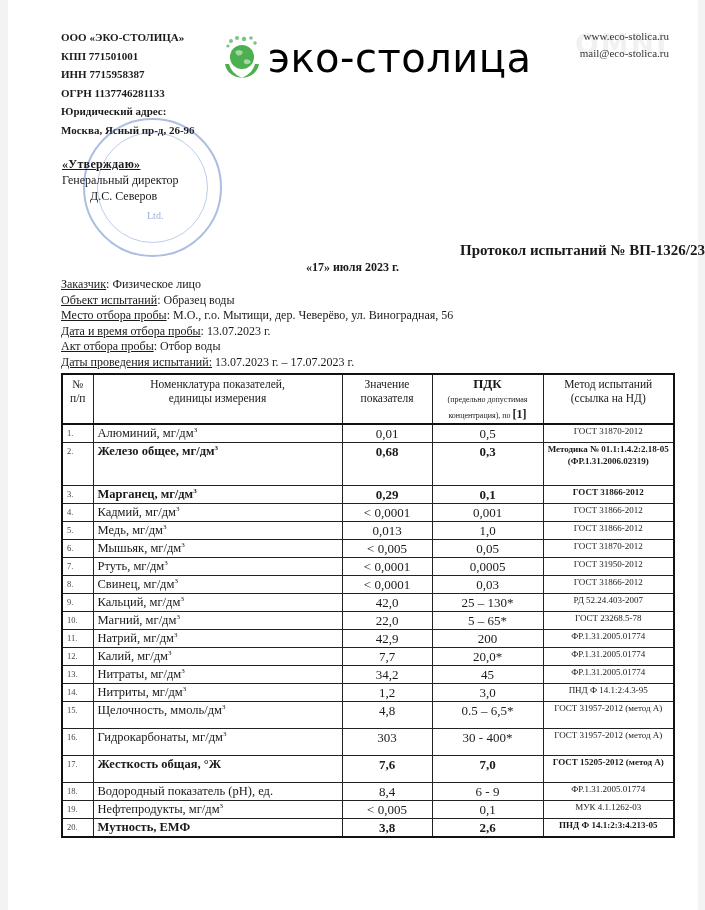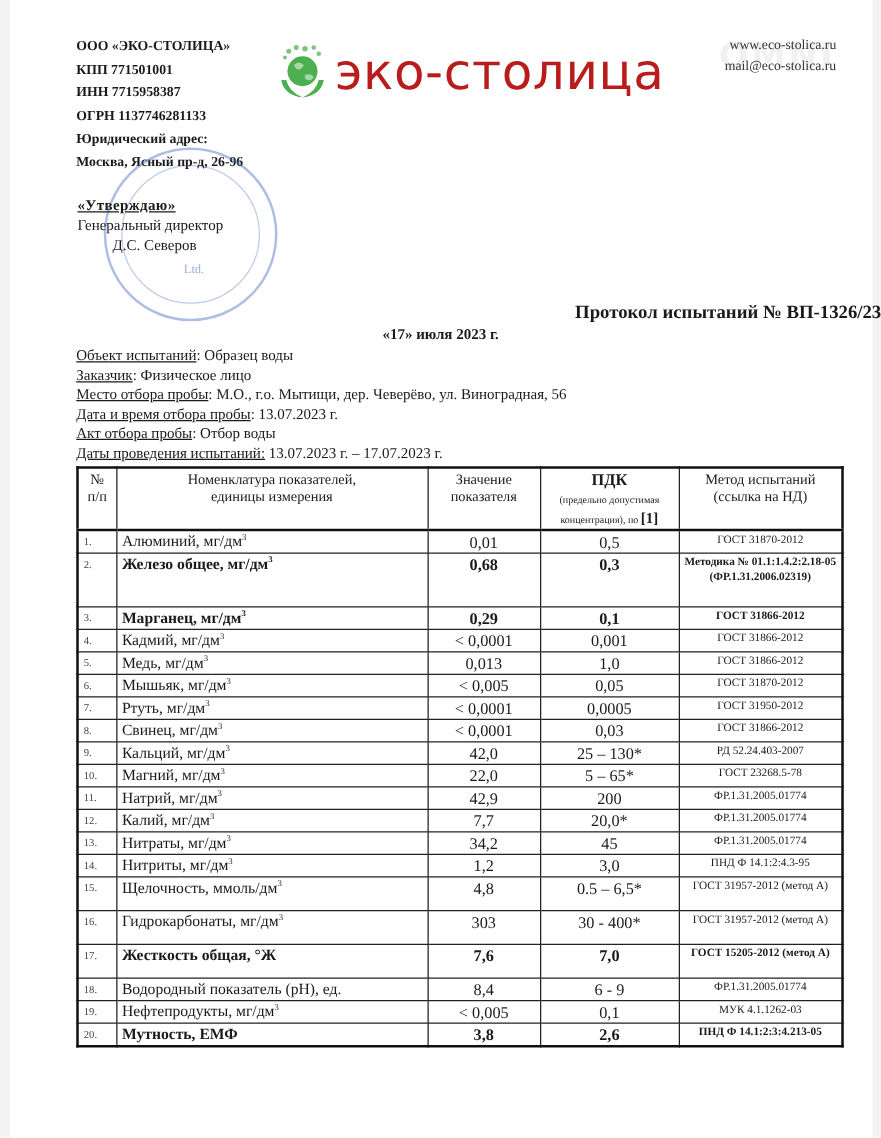--- a/index.html
+++ b/index.html
@@ -18,21 +18,21 @@
     font-weight: bold; font-size: 11px; line-height: 18.5px;
   }
   .org div { white-space: nowrap; }
   .logo {
     position: absolute; left: 222px; top: 30px; height: 56px;
     display: flex; align-items: center;
   }
   .logo-mark { width: 40px; height: 48px; margin-right: 6px; }
   .logo-text {
     font-family: "DejaVu Sans", "Liberation Sans", sans-serif;
-    font-size: 40px; color: #b91c1c; letter-spacing: 0.5px;
+    font-size: 40px; color: #000000; letter-spacing: 0.5px;
     line-height: 1;
   }
   .contacts {
     position: absolute; right: 36px; top: 28px; text-align: right;
     font-size: 11px; line-height: 17px; color: #333;
   }
   .watermark {
     position: absolute; left: 575px; top: 28px;
     font-family: "DejaVu Sans", sans-serif; font-weight: bold;
     font-size: 28px; color: #000; opacity: 0.05; letter-spacing: 2px;
@@ -138,22 +138,22 @@
 <div class="approve">
   <div class="title">«Утверждаю»</div>
   <div>Генеральный директор</div>
   <div class="name">Д.С. Северов</div>
 </div>
 
 <div class="doc-title">Протокол испытаний № ВП-1326/23</div>
 <div class="doc-date">«17» июля 2023 г.</div>
 
 <div class="info">
+  <div><span class="lbl">Заказчик</span><span>: Физическое лицо</span></div>
   <div><span class="lbl">Объект испытаний</span><span>: Образец воды</span></div>
-  <div><span class="lbl">Заказчик</span><span>: Физическое лицо</span></div>
   <div><span class="lbl">Место отбора пробы</span><span>: М.О., г.о. Мытищи, дер. Чеверёво, ул. Виноградная, 56</span></div>
   <div><span class="lbl">Дата и время отбора пробы</span><span>: 13.07.2023 г.</span></div>
   <div><span class="lbl">Акт отбора пробы</span><span>: Отбор воды</span></div>
   <div><span class="lbl">Даты проведения испытаний:</span><span> 13.07.2023 г. – 17.07.2023 г.</span></div>
 </div>
 
 <table class="results">
   <colgroup>
     <col style="width:31px">
     <col style="width:249px">

